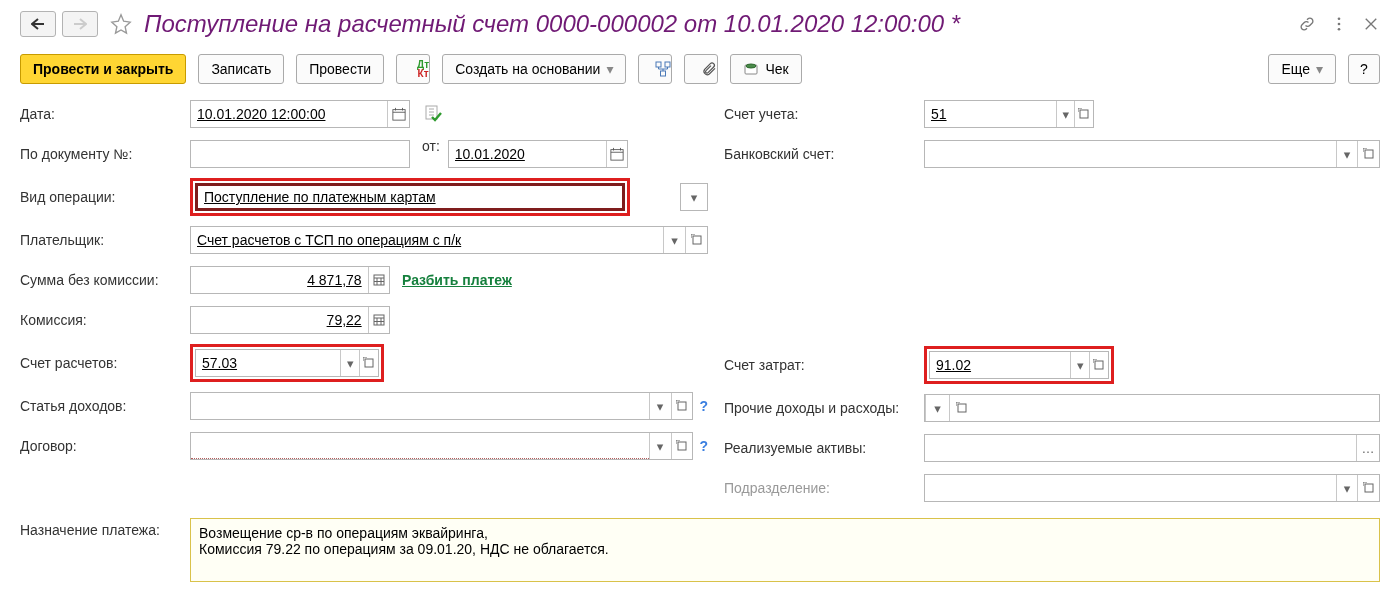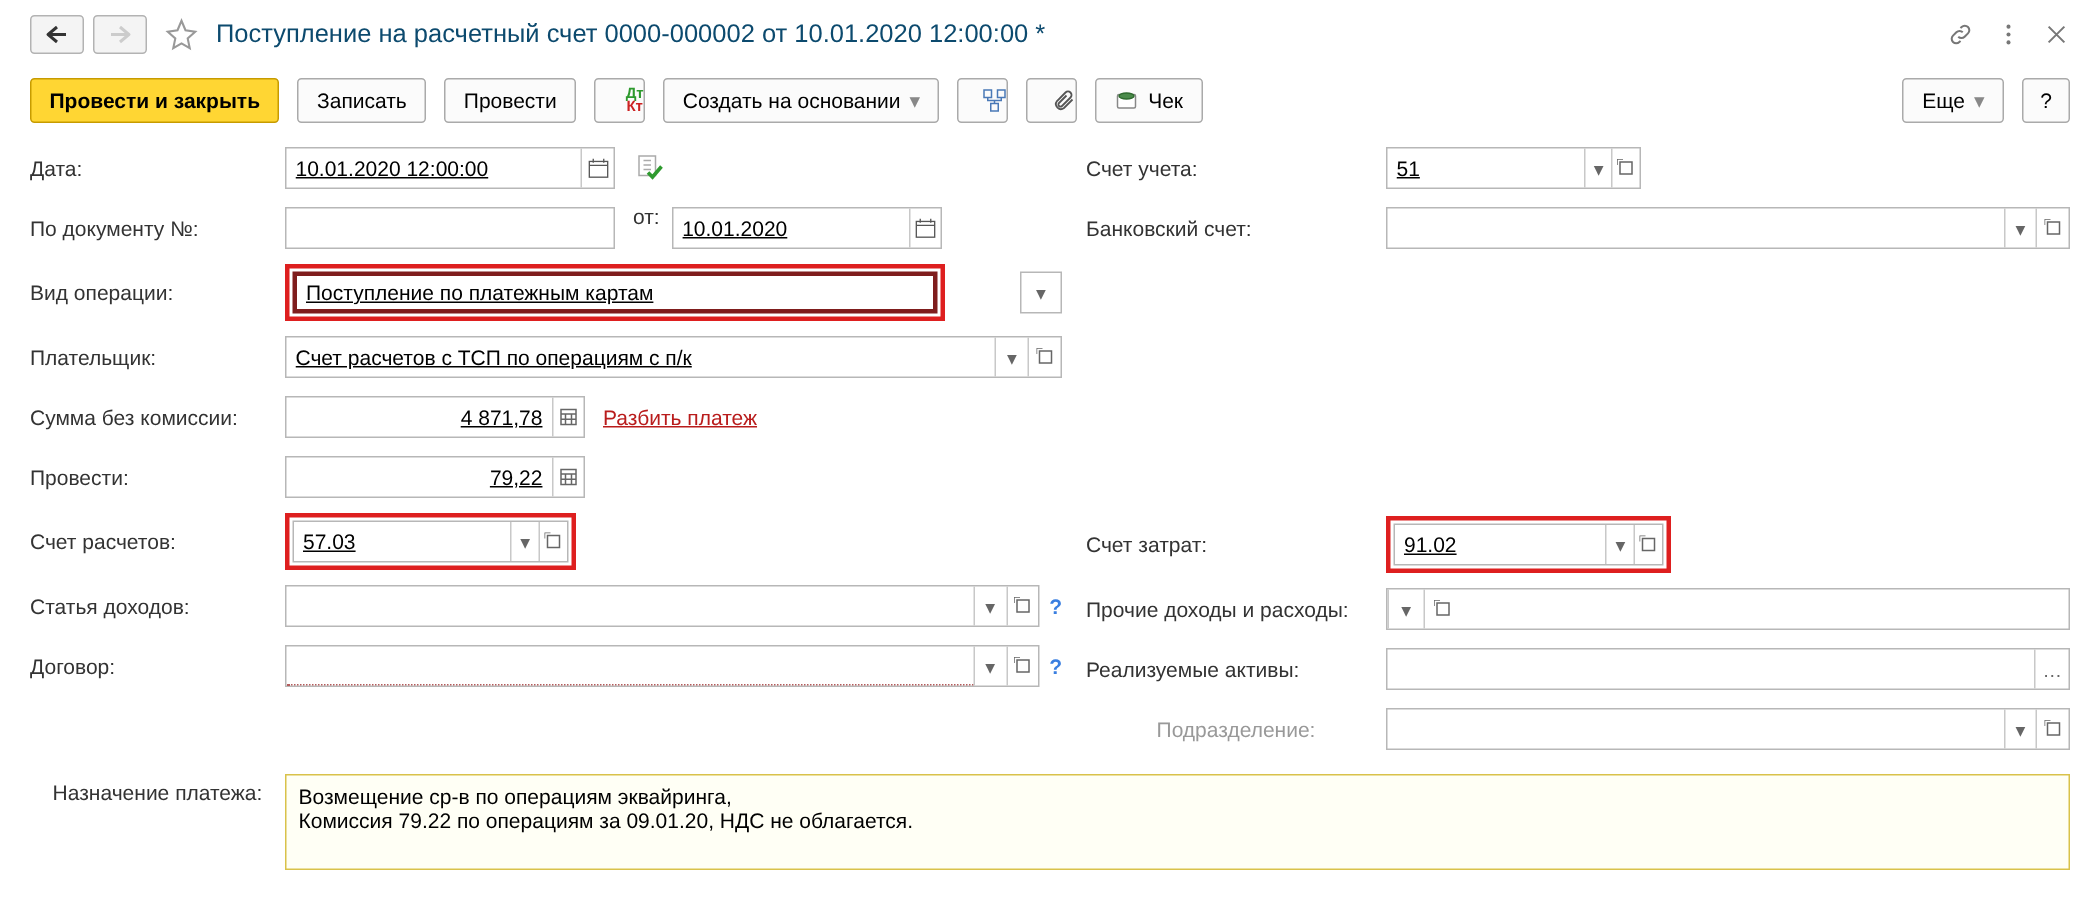--- a/index.html
+++ b/index.html
@@ -24,22 +24,23 @@
     background: #f4f4f4;
     border-radius: 3px;
     display: flex;
     align-items: center;
     justify-content: center;
     cursor: pointer;
   }
   .nav-btn.forward { color:#bbb; }
   .star-icon { width:22px; height:22px; margin:0 6px; }
   .page-title {
-    font-size: 17px;
-    color: #0c4a6e;
+    font-size: 24px;
+    color: #701a75;
+    font-style: italic;
   }
   .title-actions {
     margin-left: auto;
     display: flex;
     gap: 14px;
     align-items: center;
   }
   .title-icon {
     width: 18px; height: 18px; color:#555; cursor:pointer;
   }
@@ -78,21 +79,21 @@
     display:flex;
     align-items:center;
     min-height:32px;
     margin-bottom:8px;
   }
   .row .label {
     width: 170px;
     flex-shrink:0;
   }
   .col.right .row .label { width: 200px; }
-  .label.muted { color:#999;text-align:center; }
+  .label.muted { color:#999; }
 
   .field {
     display:flex;
     align-items:stretch;
     border:1px solid #b7b7b7;
     background:#fff;
     height:28px;
   }
   .field input {
     border:none;
@@ -108,29 +109,29 @@
     width:24px;
     display:flex;
     align-items:center;
     justify-content:center;
     color:#666;
     cursor:pointer;
     font-size:13px;
   }
   .redbox { border:3px solid #de1f1f; padding:2px; }
   input.right-align { text-align:right; }
-  .link { color:#b91c1c; text-decoration:underline; cursor:pointer; margin-left:12px; }
+  .link { color:#15803d; text-decoration:underline; cursor:pointer; margin-left:12px;font-weight:bold; }
   .help-q { color:#3a7fe0; margin-left:6px; cursor:pointer; font-weight:bold; }
   .status-ok { color:#2e9a2e; }
 
   .memo-wrapper {
     display:flex;
     margin-top:6px;
   }
-  .memo-label { width:170px; flex-shrink:0; padding-top:4px;text-align:center;}
+  .memo-label { width:170px; flex-shrink:0; padding-top:4px;}
   textarea.memo {
     flex:1;
     height:64px;
     border:1px solid #d9c24a;
     background:#fffff5;
     padding:6px 8px;
     font-family:Arial, sans-serif;
     font-size:14px;
     resize:none;
     outline:none;
@@ -295,21 +296,21 @@
           <svg width="12" height="12" viewBox="0 0 12 12">
               <rect x="1" y="1" width="10" height="10" fill="none" stroke="#666"></rect>
               <path d="M1 4h10M4 4v7M8 4v7M1 7.5h10" stroke="#666"></path>
             </svg>
         </div>
       </div>
       <span class="link">Разбить платеж</span>
     </div>
 
     <div class="row">
-      <div class="label">Провести:</div>
+      <div class="label">Комиссия:</div>
       <div class="field" style="width:200px">
         <input class="right-align" value="79,22" style="">
         <div class="seg">
           <svg width="12" height="12" viewBox="0 0 12 12">
               <rect x="1" y="1" width="10" height="10" fill="none" stroke="#666"></rect>
               <path d="M1 4h10M4 4v7M8 4v7M1 7.5h10" stroke="#666"></path>
             </svg>
         </div>
       </div>
     </div>

